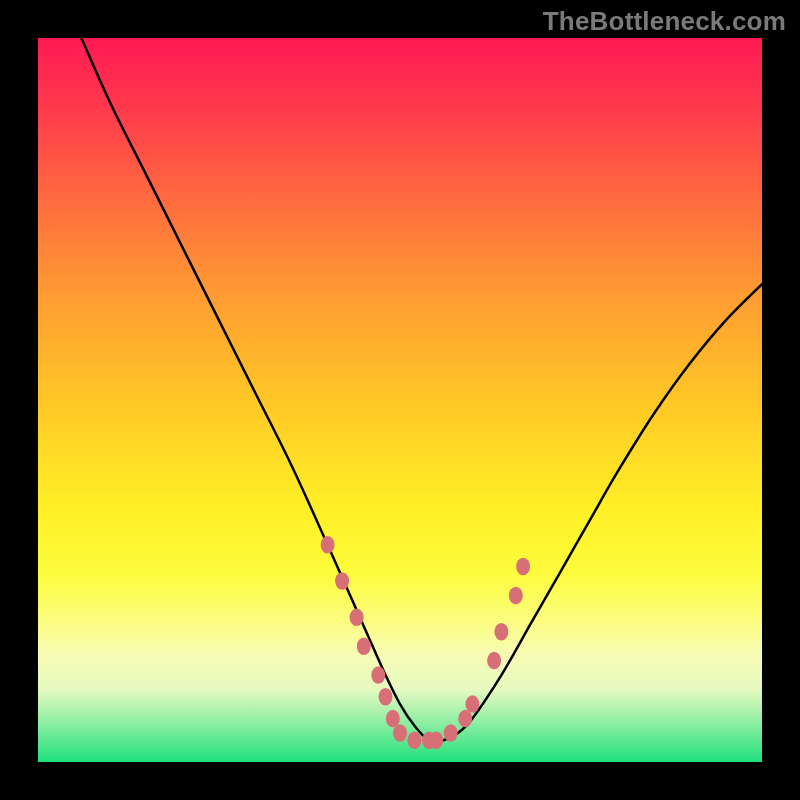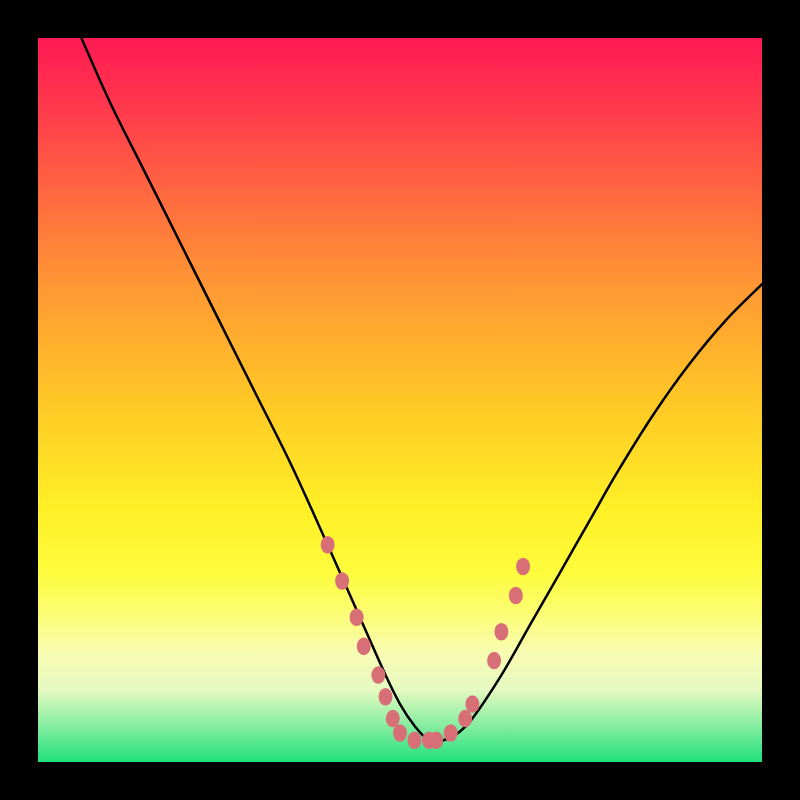--- a/index.html
+++ b/index.html
@@ -54,20 +54,21 @@
   svg.curve {
     position: absolute;
     top: 0;
     left: 0;
   }
 </style>
 </head>
 <body>
 
 <div class="frame">
+  <div class="watermark">TheBottleneck.com</div>
   <div class="plot-area">
     <svg class="curve" width="724" height="724" viewBox="0 0 724 724">
       <path id="curve-path" fill="none" stroke="#000000" stroke-width="2.5" stroke-linecap="round" stroke-linejoin="round" d="M 43.4 0.0 C 48.3 10.9, 61.5 42.2, 72.4 65.2 C 83.3 88.1, 96.5 113.4, 108.6 137.6 C 120.7 161.7, 132.7 185.8, 144.8 210.0 C 156.9 234.1, 168.9 258.2, 181.0 282.4 C 193.1 306.5, 205.1 330.6, 217.2 354.8 C 229.3 378.9, 241.3 401.8, 253.4 427.2 C 265.5 452.5, 278.7 482.7, 289.6 506.8 C 300.5 530.9, 308.9 550.2, 318.6 572.0 C 328.2 593.7, 340.3 621.4, 347.5 637.1 C 354.8 652.8, 357.2 657.6, 362.0 666.1 C 366.8 674.5, 371.7 681.8, 376.5 687.8 C 381.3 693.8, 386.1 699.9, 391.0 702.3 C 395.8 704.7, 400.6 703.5, 405.4 702.3 C 410.3 701.1, 415.1 698.7, 419.9 695.0 C 424.7 691.4, 427.2 690.2, 434.4 680.6 C 441.6 670.9, 453.7 652.8, 463.4 637.1 C 473.0 621.4, 482.7 603.3, 492.3 586.4 C 502.0 569.5, 511.6 552.7, 521.3 535.8 C 530.9 518.9, 540.6 502.0, 550.2 485.1 C 559.9 468.2, 568.3 452.5, 579.2 434.4 C 590.1 416.3, 603.3 394.6, 615.4 376.5 C 627.5 358.4, 639.5 341.5, 651.6 325.8 C 663.7 310.1, 675.7 295.6, 687.8 282.4 C 699.9 269.1, 718.0 252.2, 724.0 246.2"></path>
       <g id="markers-group">
           <ellipse cx="289.6" cy="506.8" rx="7" ry="8.75" fill="#d96f76"></ellipse>
           <ellipse cx="304.1" cy="543.0" rx="7" ry="8.75" fill="#d96f76"></ellipse>
           <ellipse cx="318.6" cy="579.2" rx="7" ry="8.75" fill="#d96f76"></ellipse>
           <ellipse cx="325.8" cy="608.2" rx="7" ry="8.75" fill="#d96f76"></ellipse>
           <ellipse cx="340.3" cy="637.1" rx="7" ry="8.75" fill="#d96f76"></ellipse>
           <ellipse cx="347.5" cy="658.8" rx="7" ry="8.75" fill="#d96f76"></ellipse>

